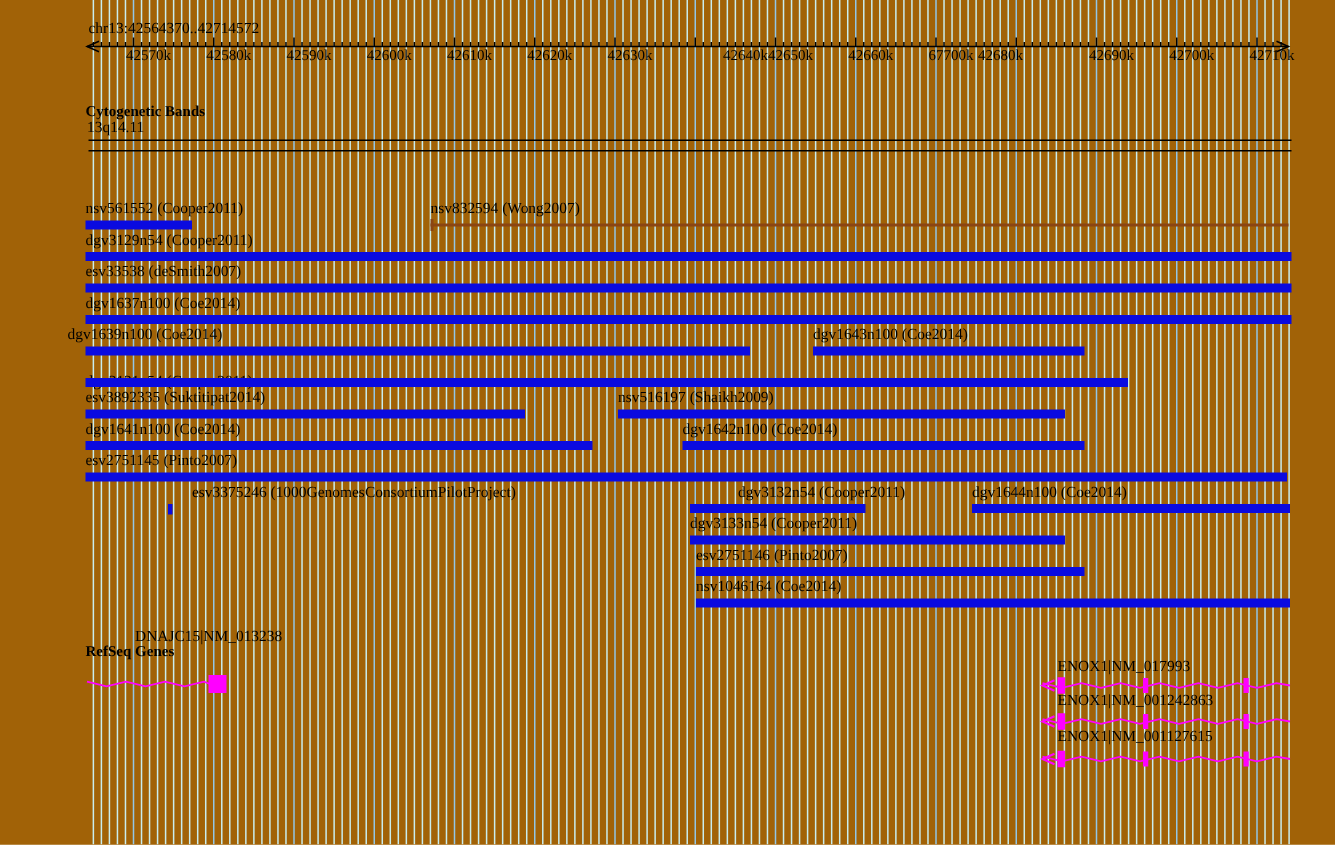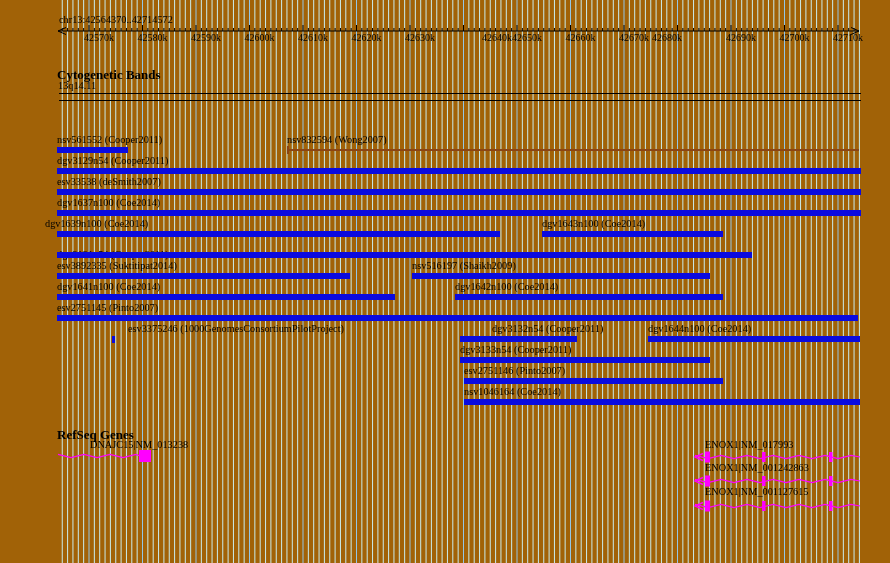--- a/index.html
+++ b/index.html
@@ -1,20 +1,20 @@
 <!DOCTYPE html>
 <html><head>
 <meta charset="utf-8">
 <style>
   html,body{margin:0;padding:0;}
   body{background:#fdfffb;font-family:"DejaVu Sans Mono","Liberation Mono",monospace;}
   #screen{position:relative;width:890px;height:563px;background:#a16207;overflow:hidden;font-family:Liberation Serif, serif;}
   #grid-svg,#ruler-svg,#genes-svg{position:absolute;left:0;top:0;pointer-events:none;}
   .txt{position:absolute;color:#000;font-size:10.3px;line-height:10px;white-space:pre;}
-  .bold-title{position:absolute;color:#000;font-weight:bold;font-size:13px;line-height:12px;white-space:pre;letter-spacing:0px;}
+  .bold-title{position:absolute;color:#000;font-weight:bold;font-size:10px;line-height:12px;white-space:pre;letter-spacing:0px;}
   .tick-label{position:absolute;color:#000;font-size:10px;line-height:10px;width:50px;text-align:right;}
   .vbar{position:absolute;height:6px;}
   .vline{position:absolute;height:2px;}
   .vtick{position:absolute;}
   .band-box{position:absolute;border-top:1px solid #000;border-bottom:1px solid #000;background:transparent;}
 </style>
 </head>
 <body>
 
 <div id="screen">
@@ -331,21 +331,21 @@
       <div class="tick-label" style="left: 64px; top: 33px;">42570k</div>
       <div class="tick-label" style="left: 117.5px; top: 33px;">42580k</div>
       <div class="tick-label" style="left: 171px; top: 33px;">42590k</div>
       <div class="tick-label" style="left: 224.5px; top: 33px;">42600k</div>
       <div class="tick-label" style="left: 278px; top: 33px;">42610k</div>
       <div class="tick-label" style="left: 331.5px; top: 33px;">42620k</div>
       <div class="tick-label" style="left: 385px; top: 33px;">42630k</div>
       <div class="tick-label" style="left: 442px; top: 33px; margin-left: 20px;">42640k</div>
       <div class="tick-label" style="left: 492px; top: 33px;">42650k</div>
       <div class="tick-label" style="left: 545.5px; top: 33px;">42660k</div>
-      <div class="tick-label" style="left: 599px; top: 33px;">42670k</div>
+      <div class="tick-label" style="left: 599px; top: 33px;">67700k</div>
       <div class="tick-label" style="left: 632px; top: 33px;">42680k</div>
       <div class="tick-label" style="left: 706px; top: 33px;">42690k</div>
       <div class="tick-label" style="left: 759.5px; top: 33px;">42700k</div>
       <div class="tick-label" style="left: 813px; top: 33px;">42710k</div>
     </div>
 
   <div class="bold-title" id="cytoband-title" style="left: 57px; top: 69px;">Cytogenetic Bands</div>
   <div class="txt" id="band-name" style="left: 58px; top: 81px;">13q14.11</div>
   <div class="band-box" id="band-box" style="left: 59px; top: 93px; width: 802px; height: 6px;"></div>
 
@@ -413,18 +413,18 @@
       </g>
       <g>
         <polyline points="695,504.4 708,507.6 721,504.4 734,507.6 747,504.4 760,507.6 773,504.4 786,507.6 799,504.4 812,507.6 825,504.4 838,507.6 851,504.4 860,506" fill="none" stroke="#ff00ff" stroke-width="1.2"></polyline>
         <path d="M703,502.5 L695,506 L703,509.5" fill="none" stroke="#ff00ff" stroke-width="1.4"></path>
         <rect x="705" y="500.5" width="5" height="11" fill="#ff00ff"></rect>
         <rect x="762" y="501" width="3.5" height="10" fill="#ff00ff"></rect>
         <rect x="829" y="501" width="3.5" height="10" fill="#ff00ff"></rect>
       </g>
     </svg>
   <div id="gene-labels">
-      <div class="txt" style="left: 57px; top: 440px; padding-left: 33px;">DNAJC15|NM_013238</div>
+      <div class="txt" style="left: 57px; top: 420px; padding-left: 33px;">DNAJC15|NM_013238</div>
       <div class="txt" style="left: 705px; top: 440px;">ENOX1|NM_017993</div>
       <div class="txt" style="left: 705px; top: 463px;">ENOX1|NM_001242863</div>
       <div class="txt" style="left: 705px; top: 487px;">ENOX1|NM_001127615</div>
     </div>
 </div>
 
 </body></html>

